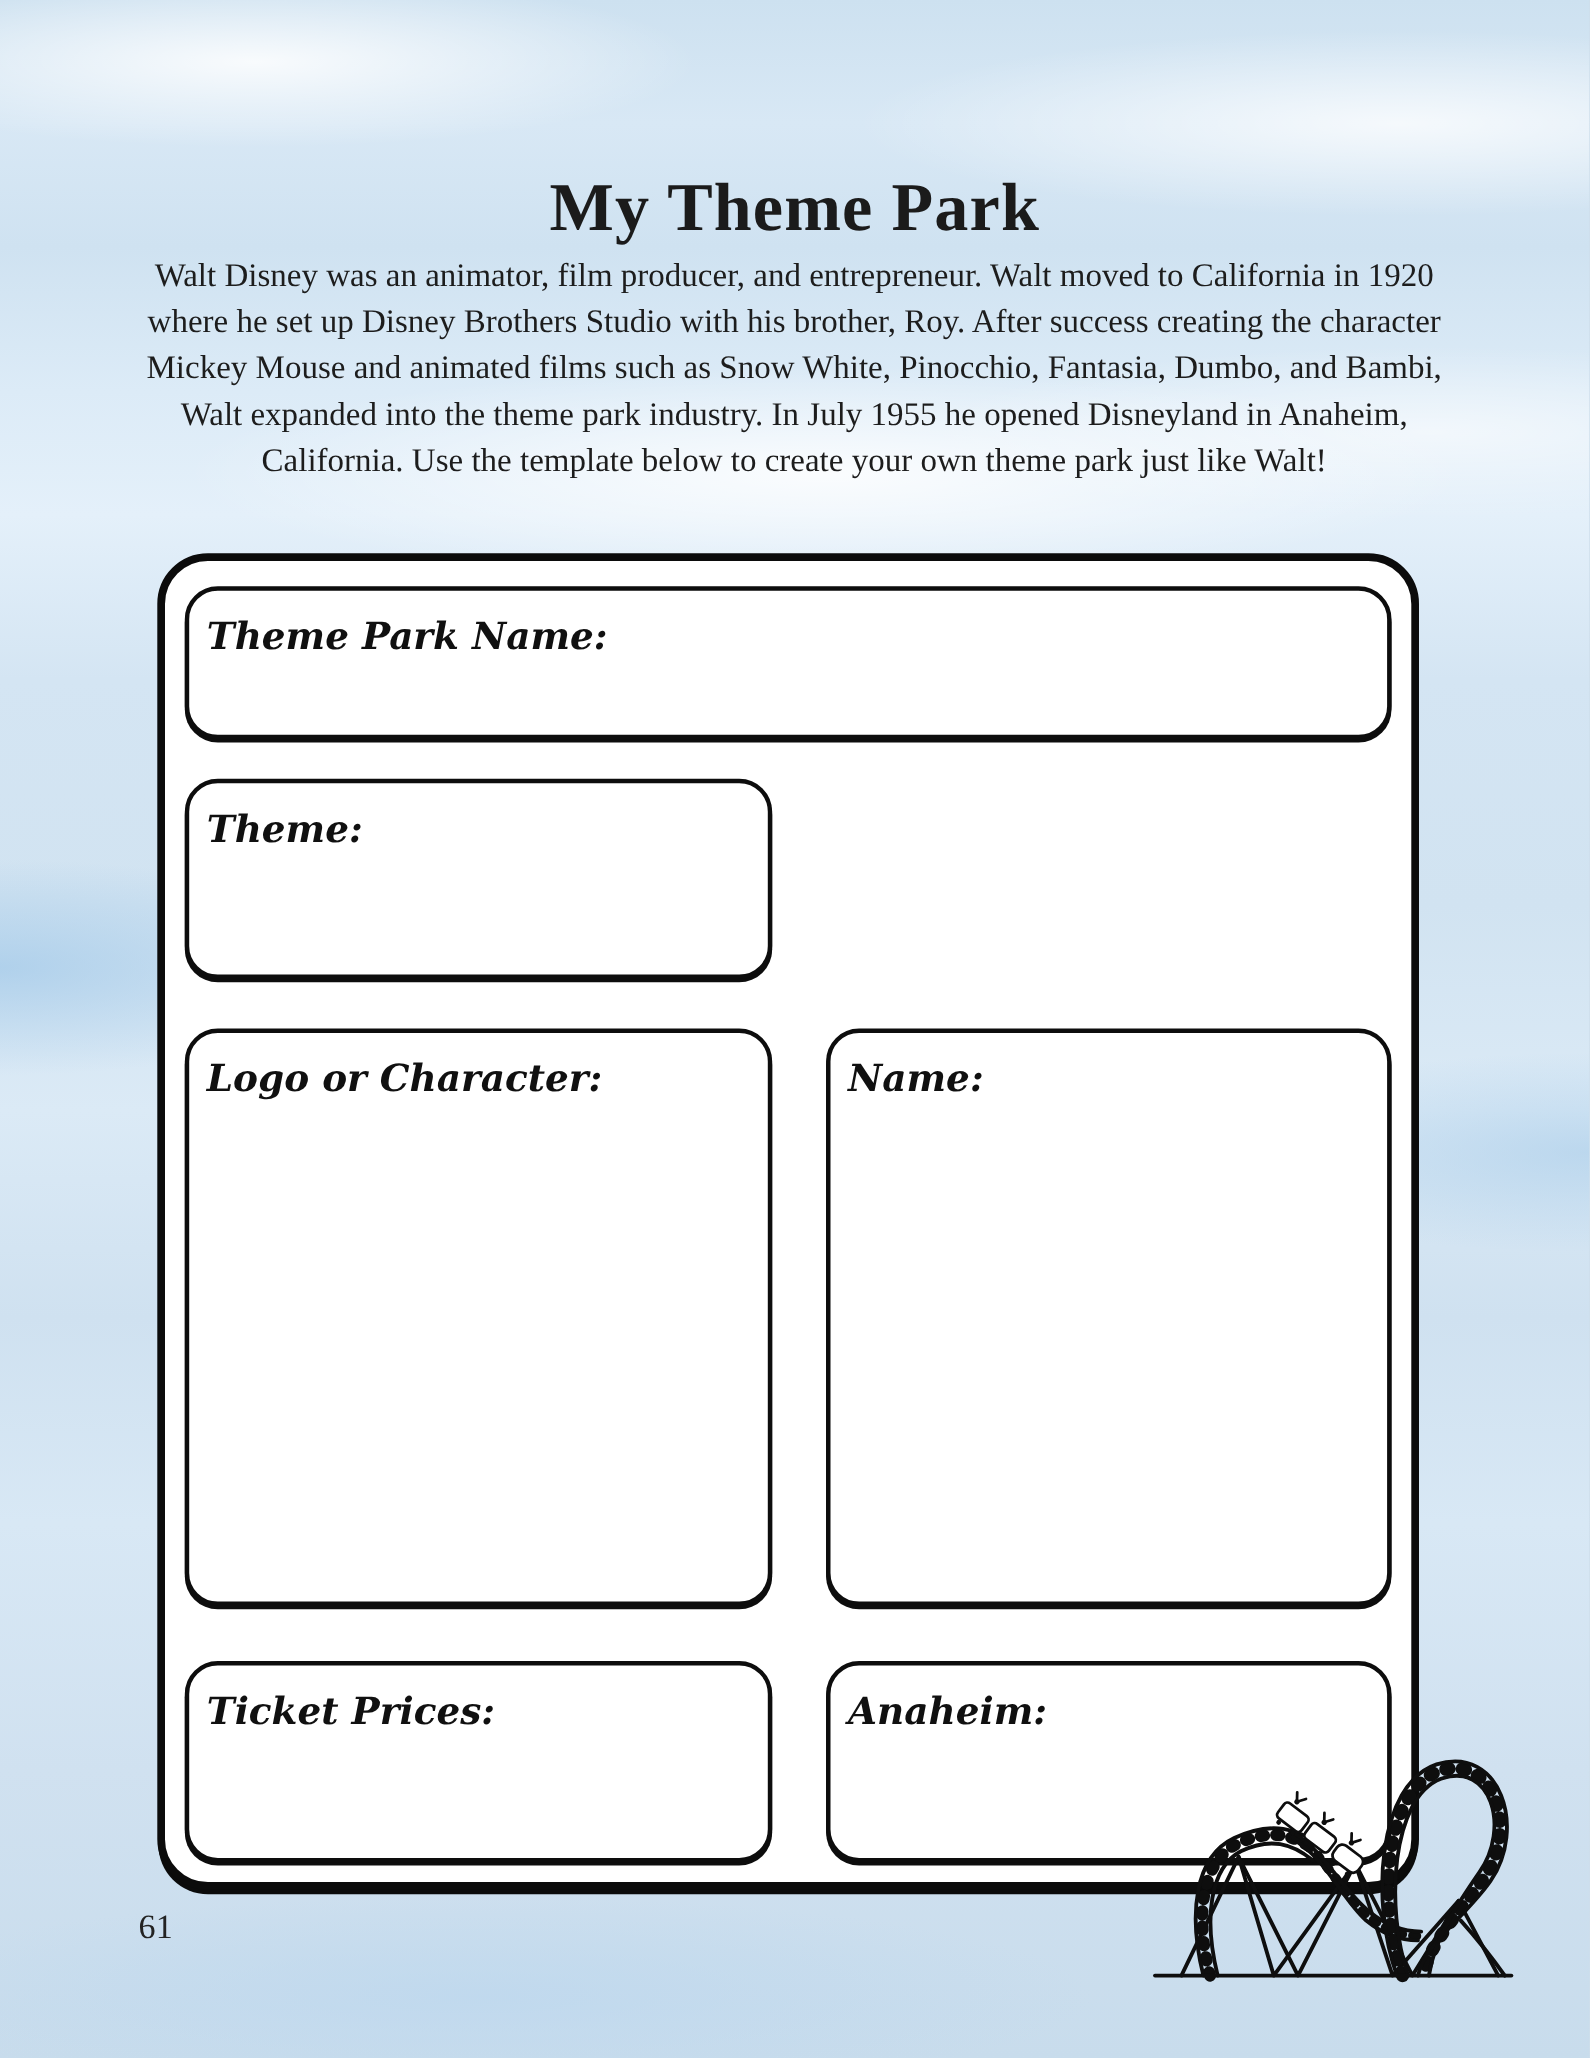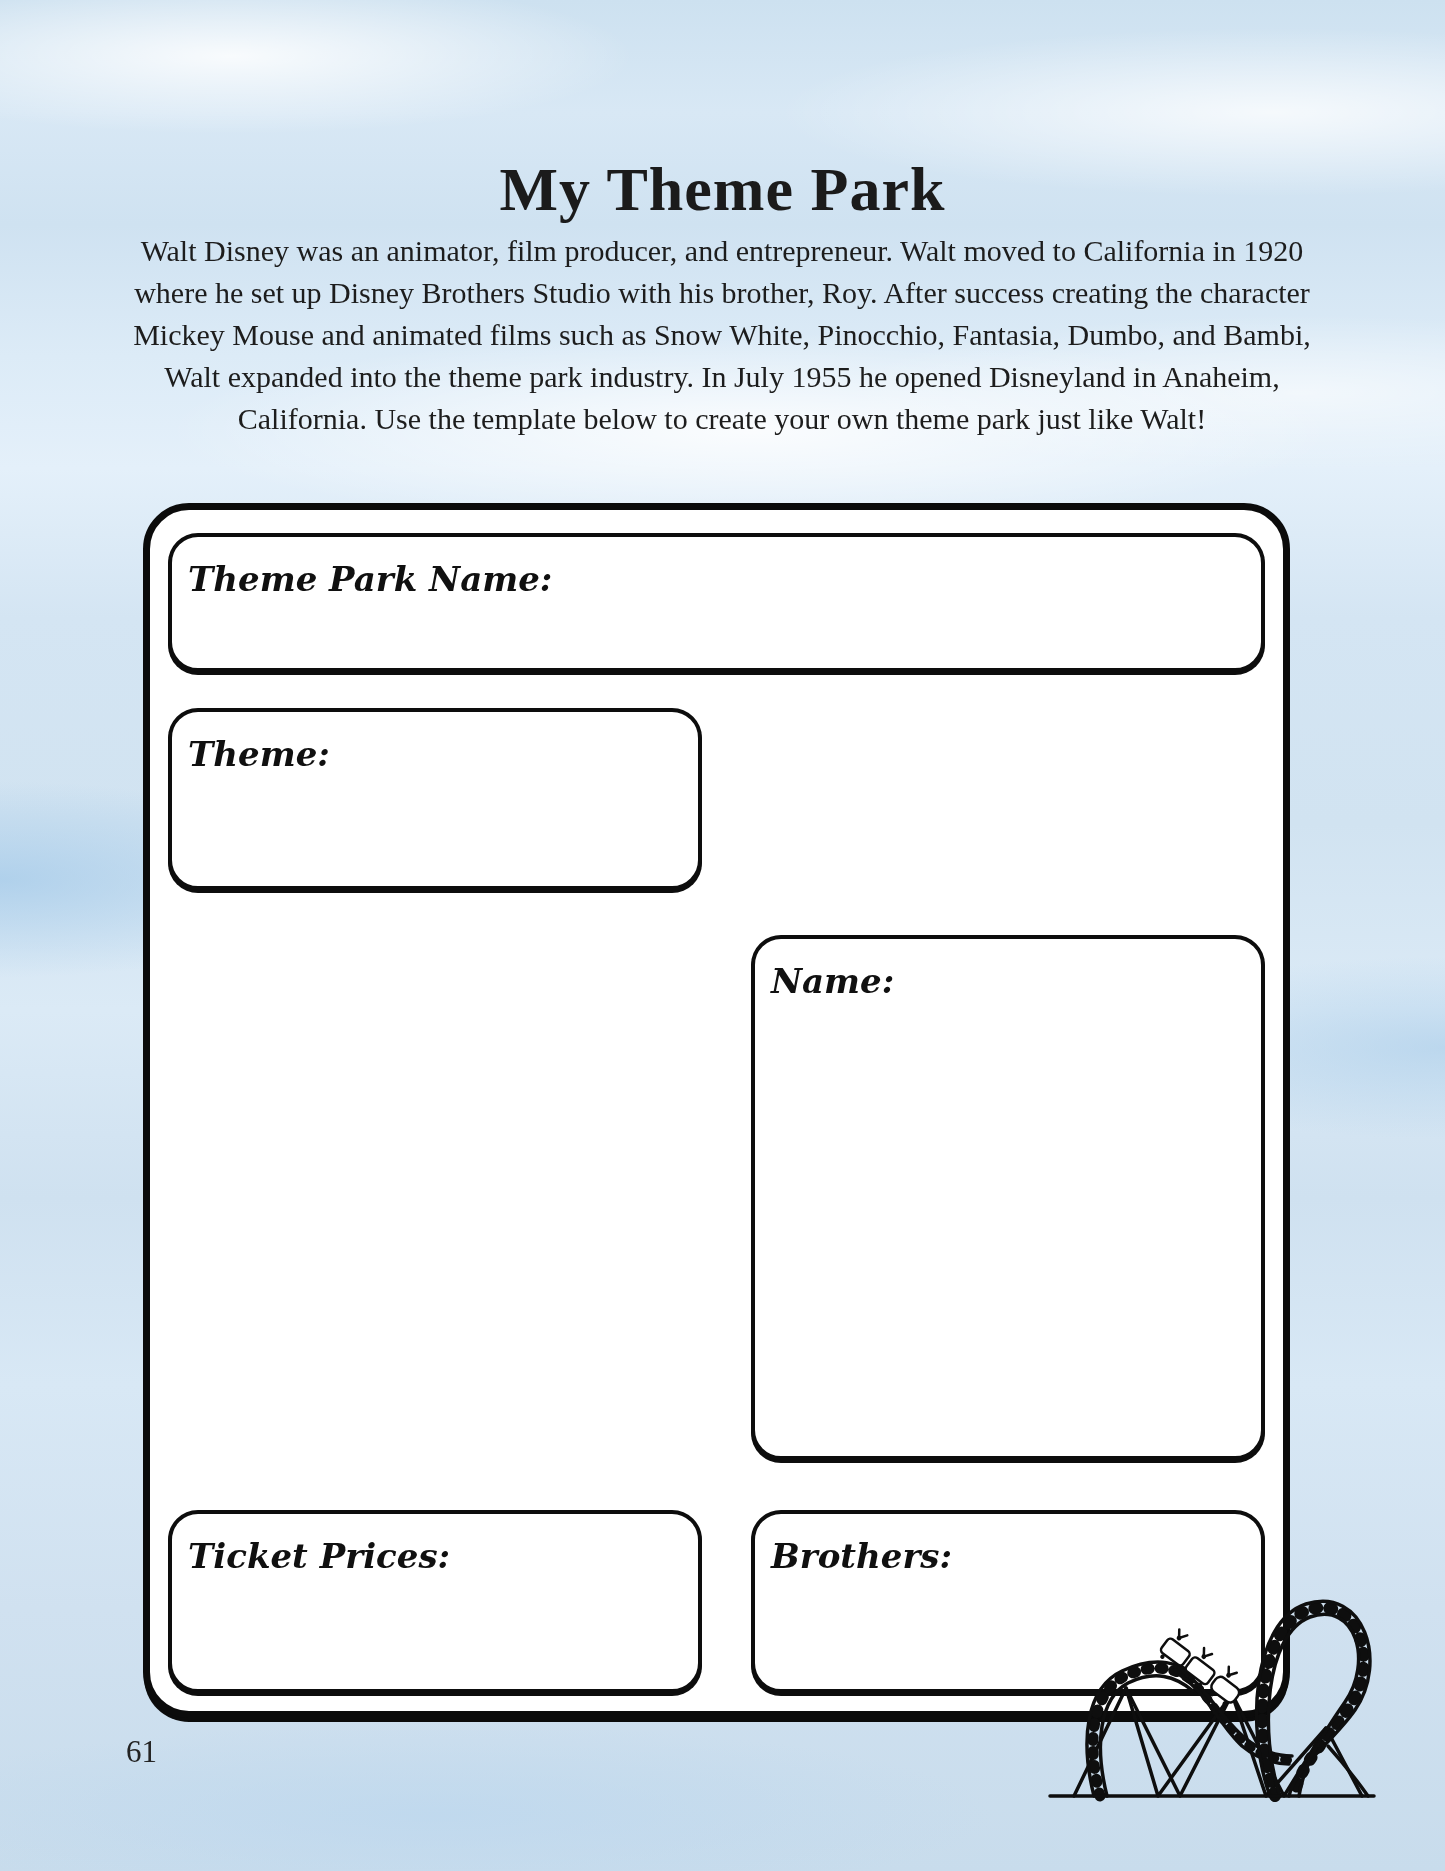--- a/index.html
+++ b/index.html
@@ -109,33 +109,37 @@
     <span class="label">Theme Park Name:</span>
     <div class="value"></div>
   </div>
 
   <div class="field f-theme">
     <span class="label">Theme:</span>
     <div class="value"></div>
   </div>
 
 
+  <div class="field f-logo">
+    <span class="label">Logo or Character:</span>
+    <div class="value"></div>
+  </div>
 
   <div class="field f-rides">
     <span class="label">Name:</span>
     <div class="value"></div>
   </div>
 
   <div class="field f-ticket">
     <span class="label">Ticket Prices:</span>
     <div class="value"></div>
   </div>
 
   <div class="field f-location">
-    <span class="label">Brothers:</span>
+    <span class="label">Anaheim:</span>
     <div class="value"></div>
   </div>
 
   <svg class="coaster" viewBox="0 0 364 236" fill="none" stroke="#0e0e0e" stroke-linecap="round" stroke-linejoin="round">
 
     <g stroke-width="3.5">
       <polyline points="46,226 98,118 152,226 204,124 256,226 298,158 334,226"></polyline>
       <polyline points="98,118 130,226 204,124 238,226 298,158"></polyline>
     </g>
 

